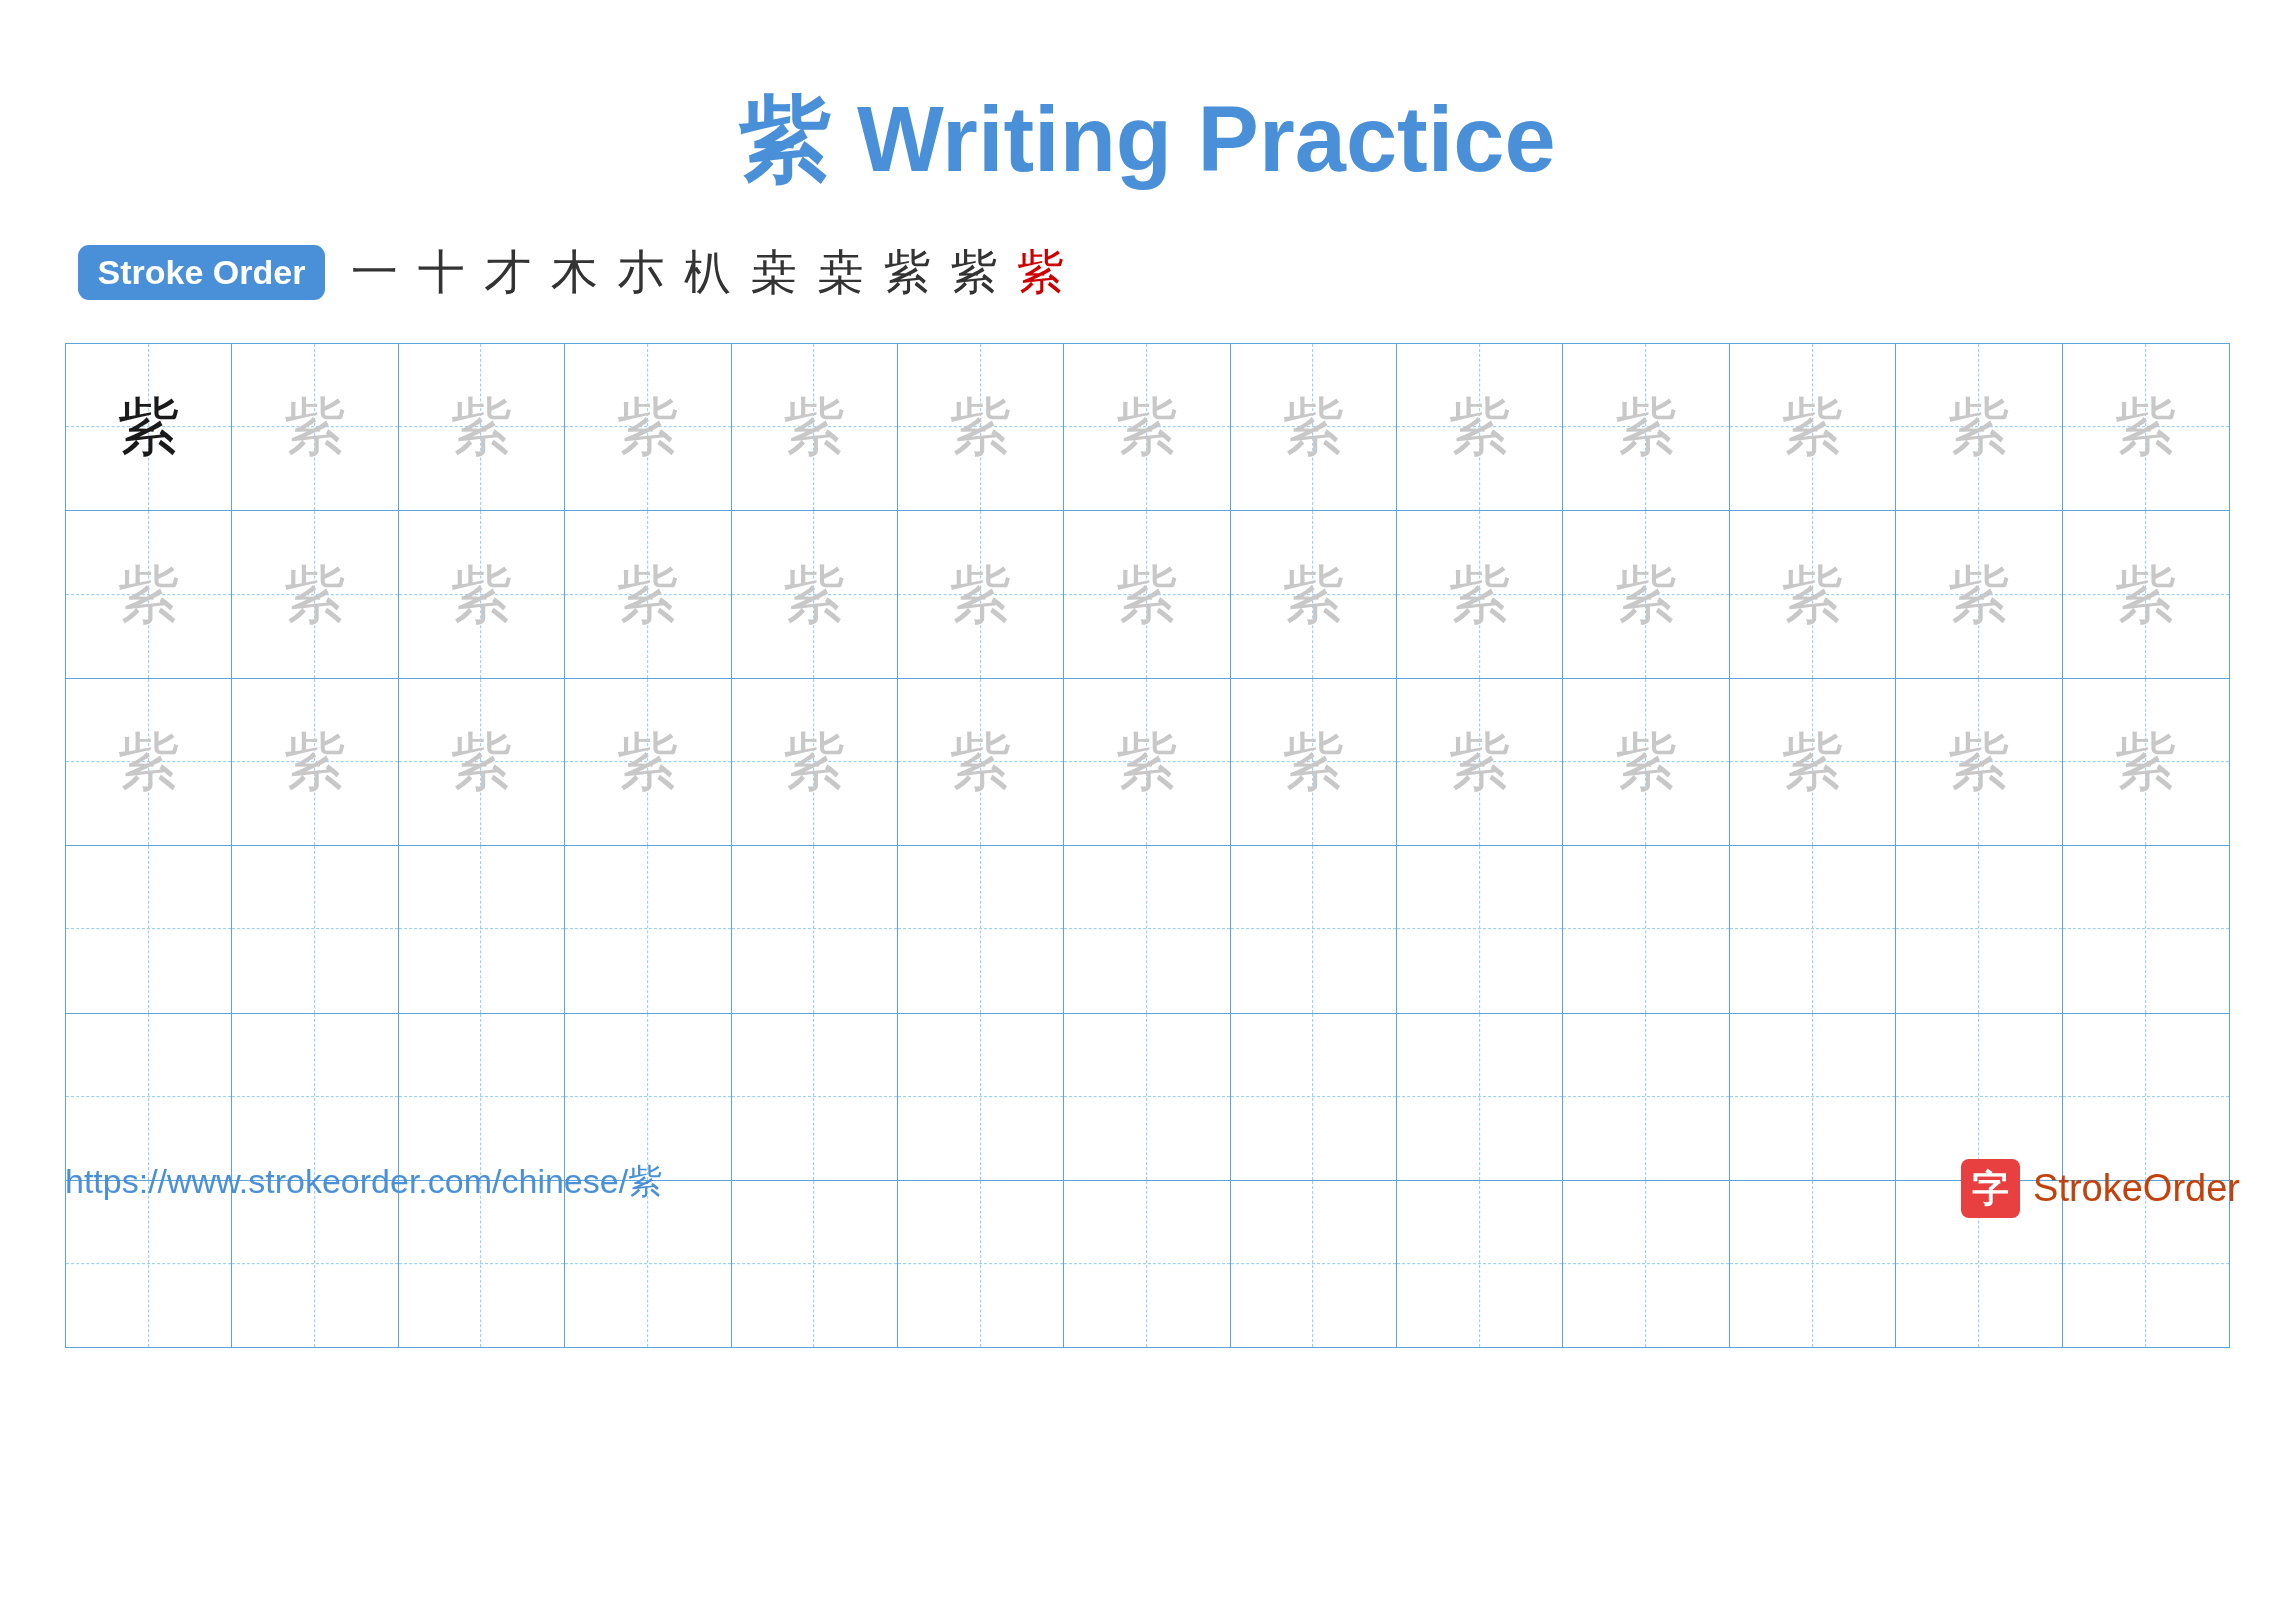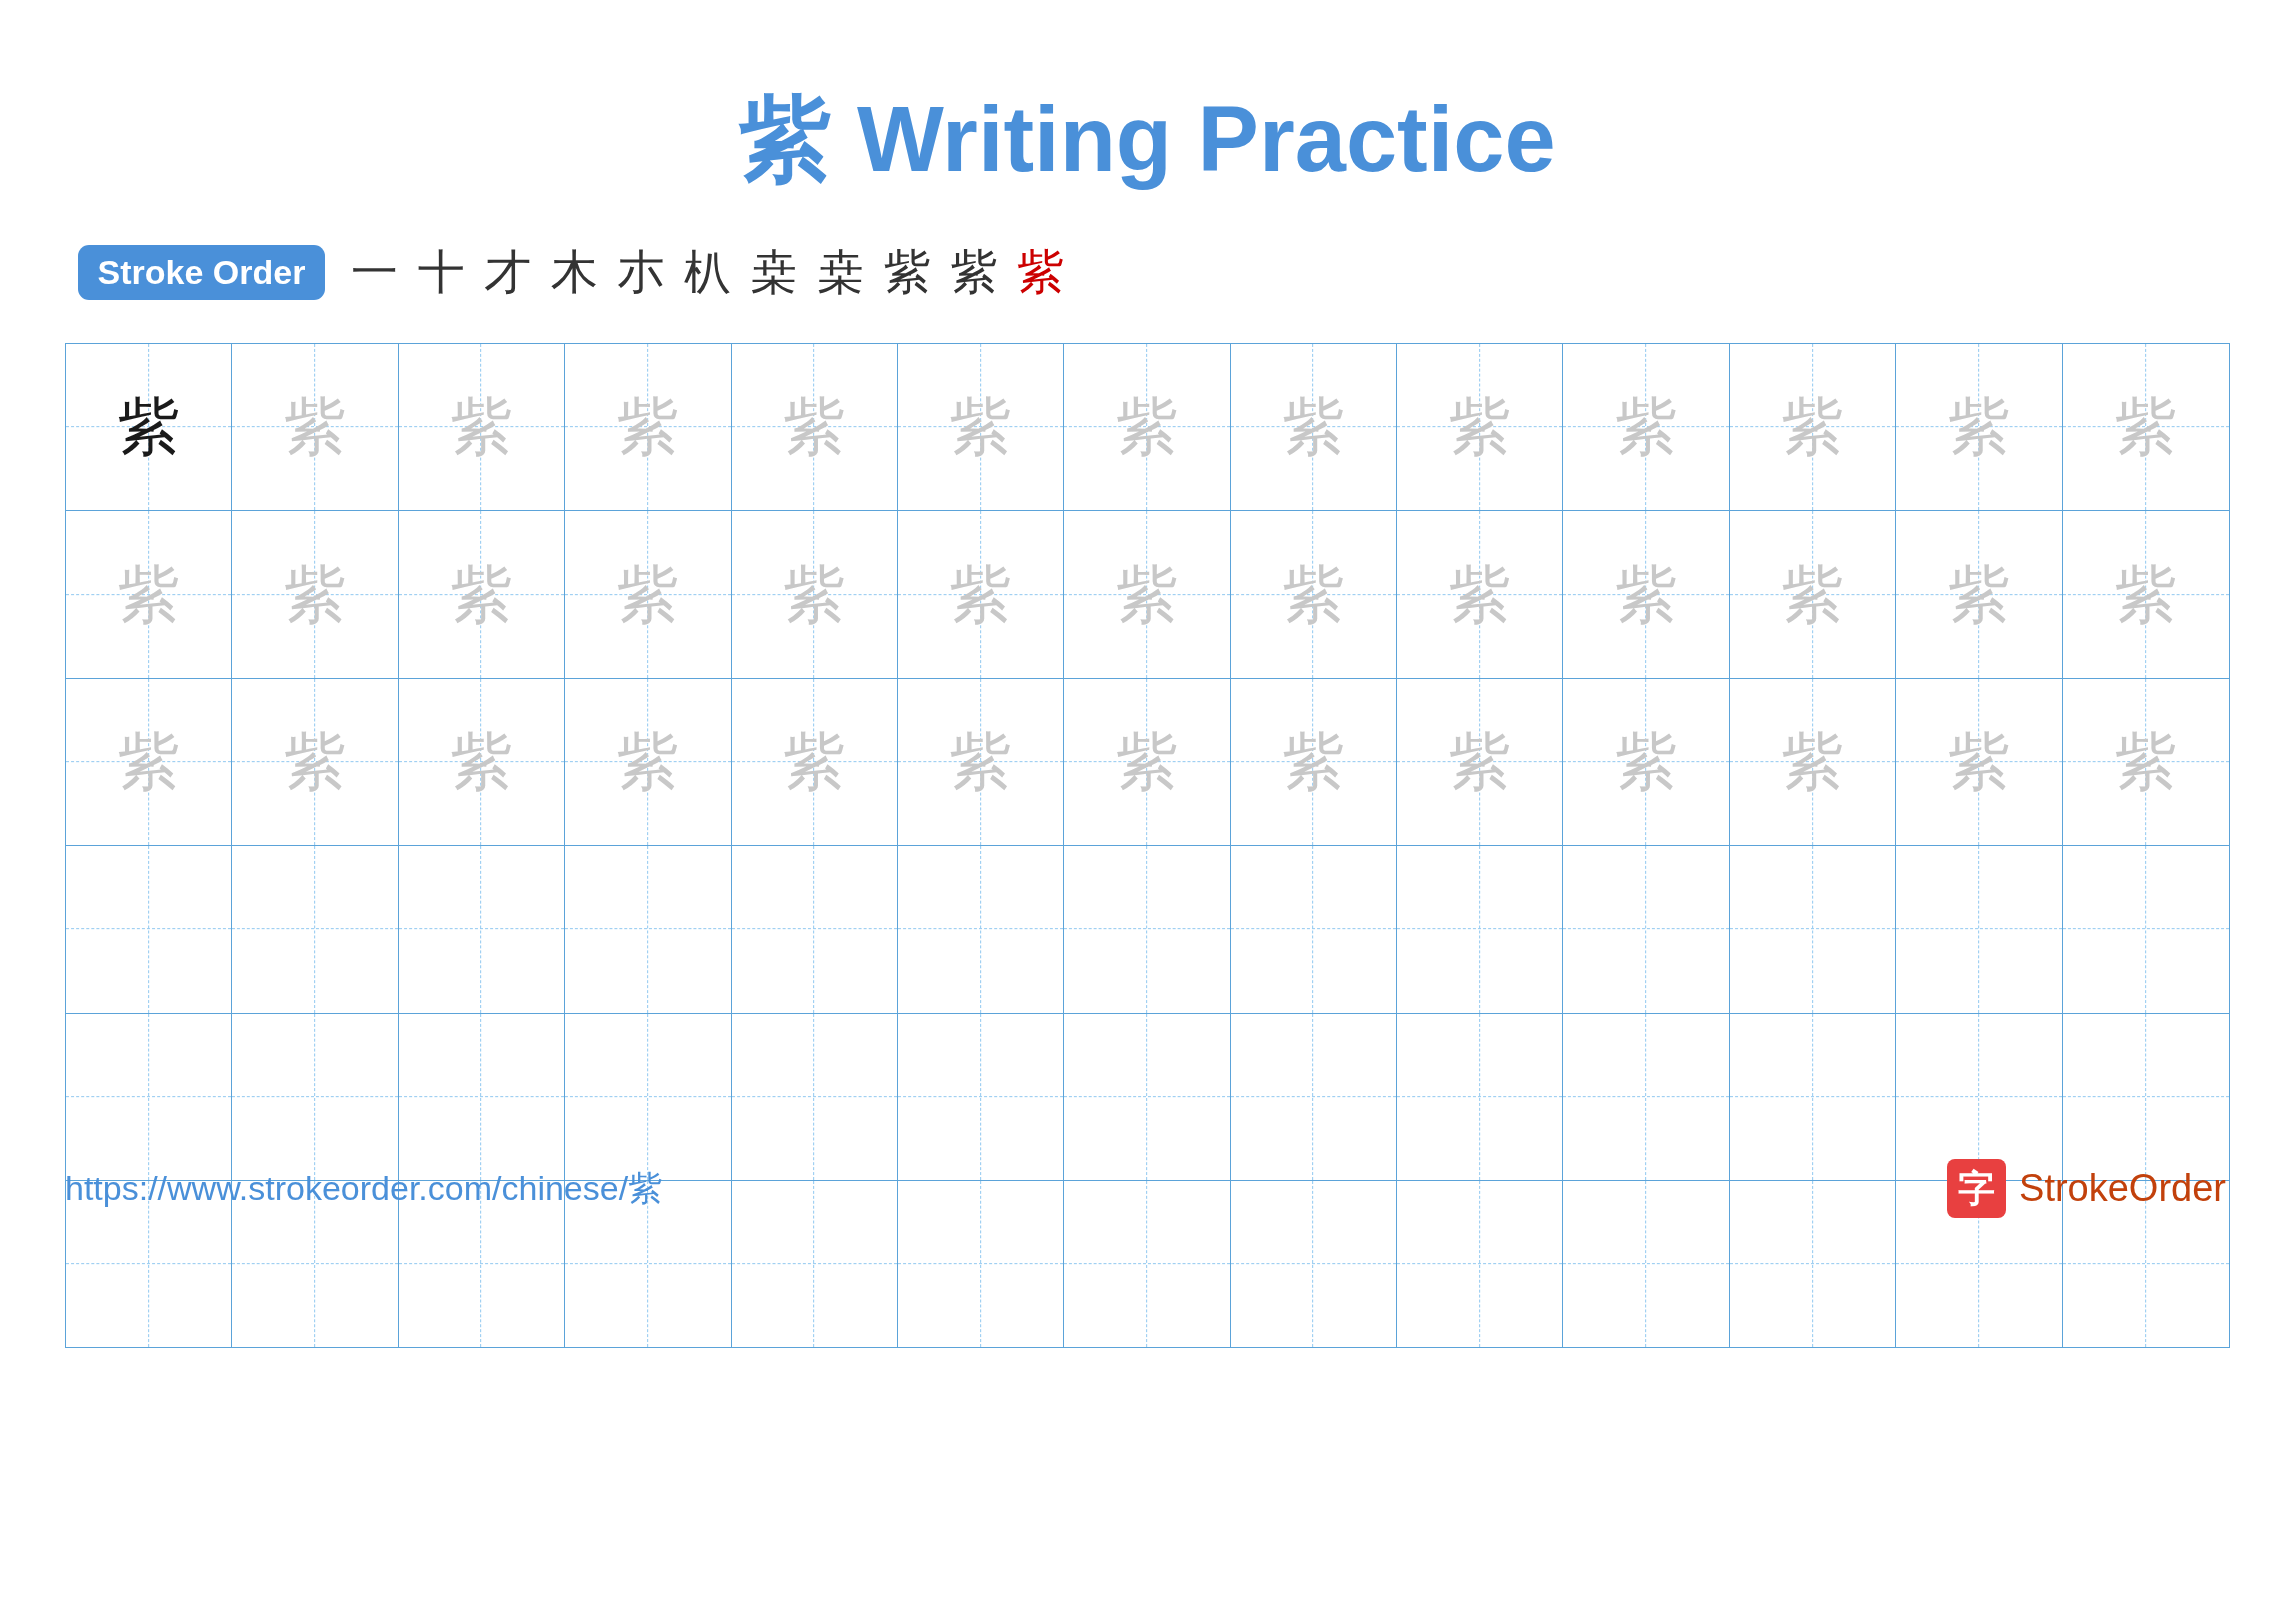--- a/index.html
+++ b/index.html
@@ -126,23 +126,22 @@
     }
     .cell-char.light {
       color: #c8c8c8;
     }
 
     
     .footer {
       position: absolute;
       bottom: 52px;
       left: 65px;
-      right: 69px;
-      display: flex;
-      align-items: center;
+      right: 55px;
+      display: flex;
       justify-content: space-between;
     }
     .footer-url {
       font-size: 34px;
       color: #4A90D9;
     }
     .footer-logo {
       display: flex;
       align-items: center;
       gap: 13px;

